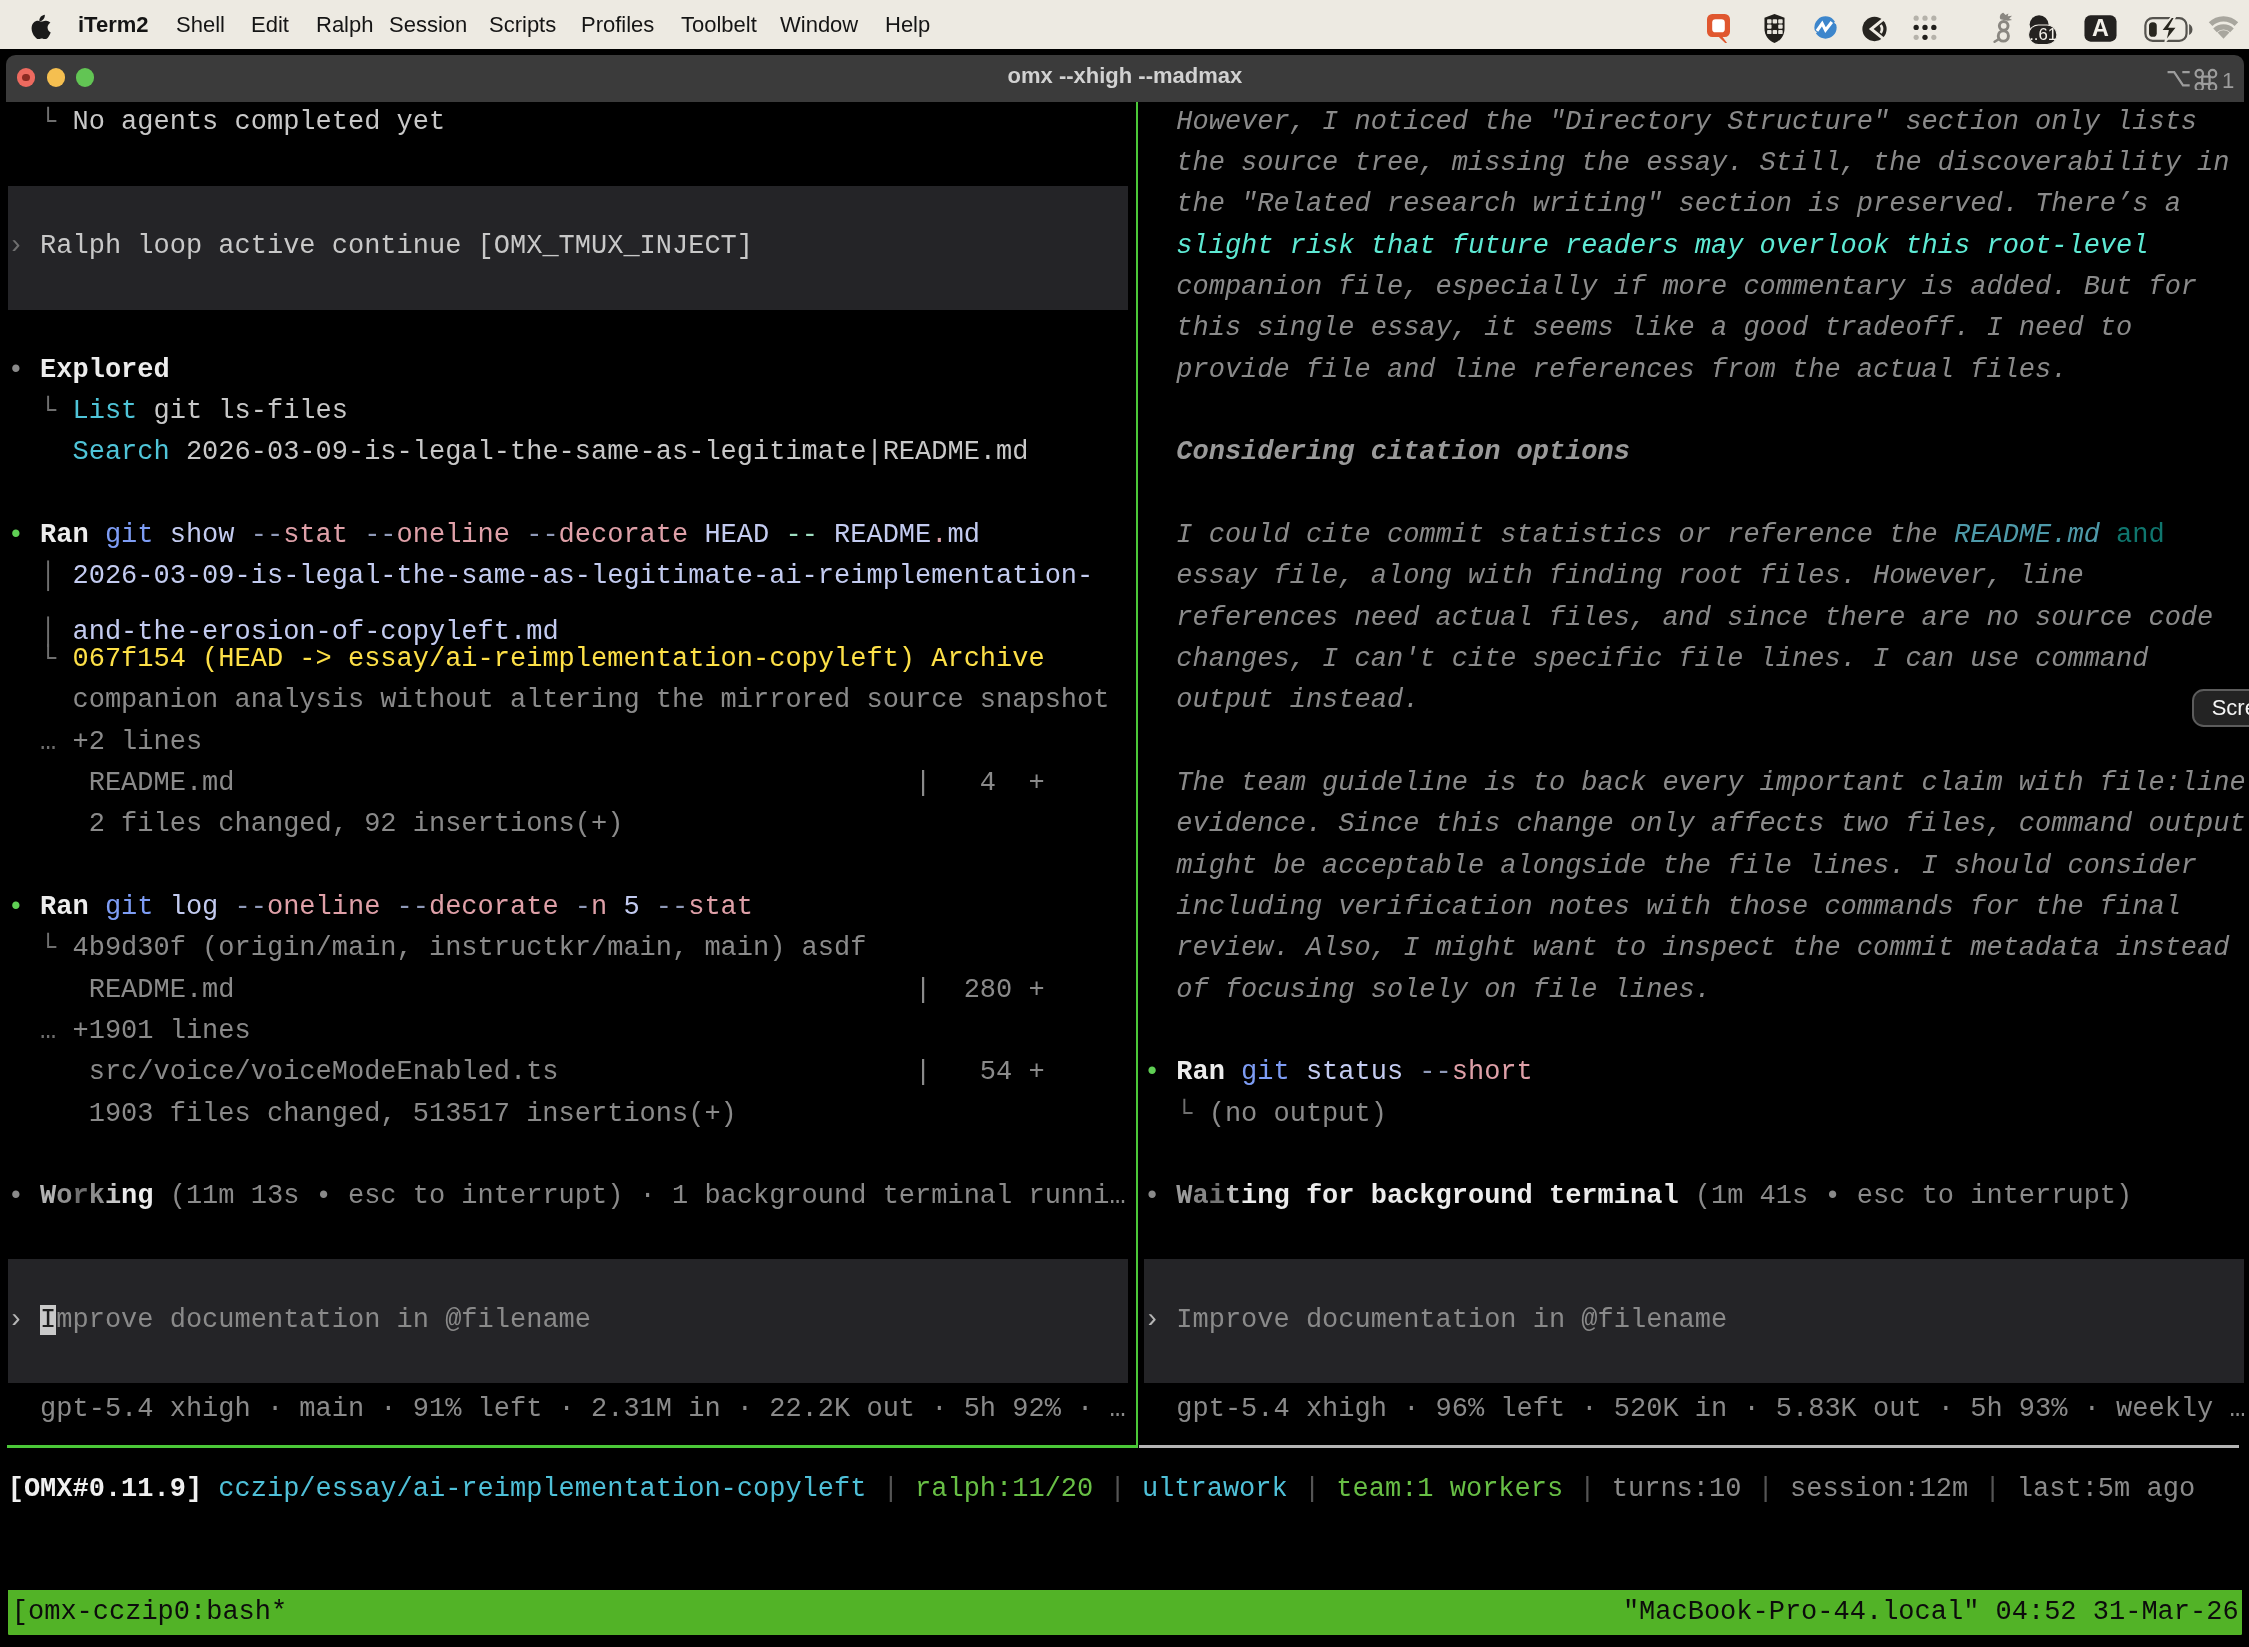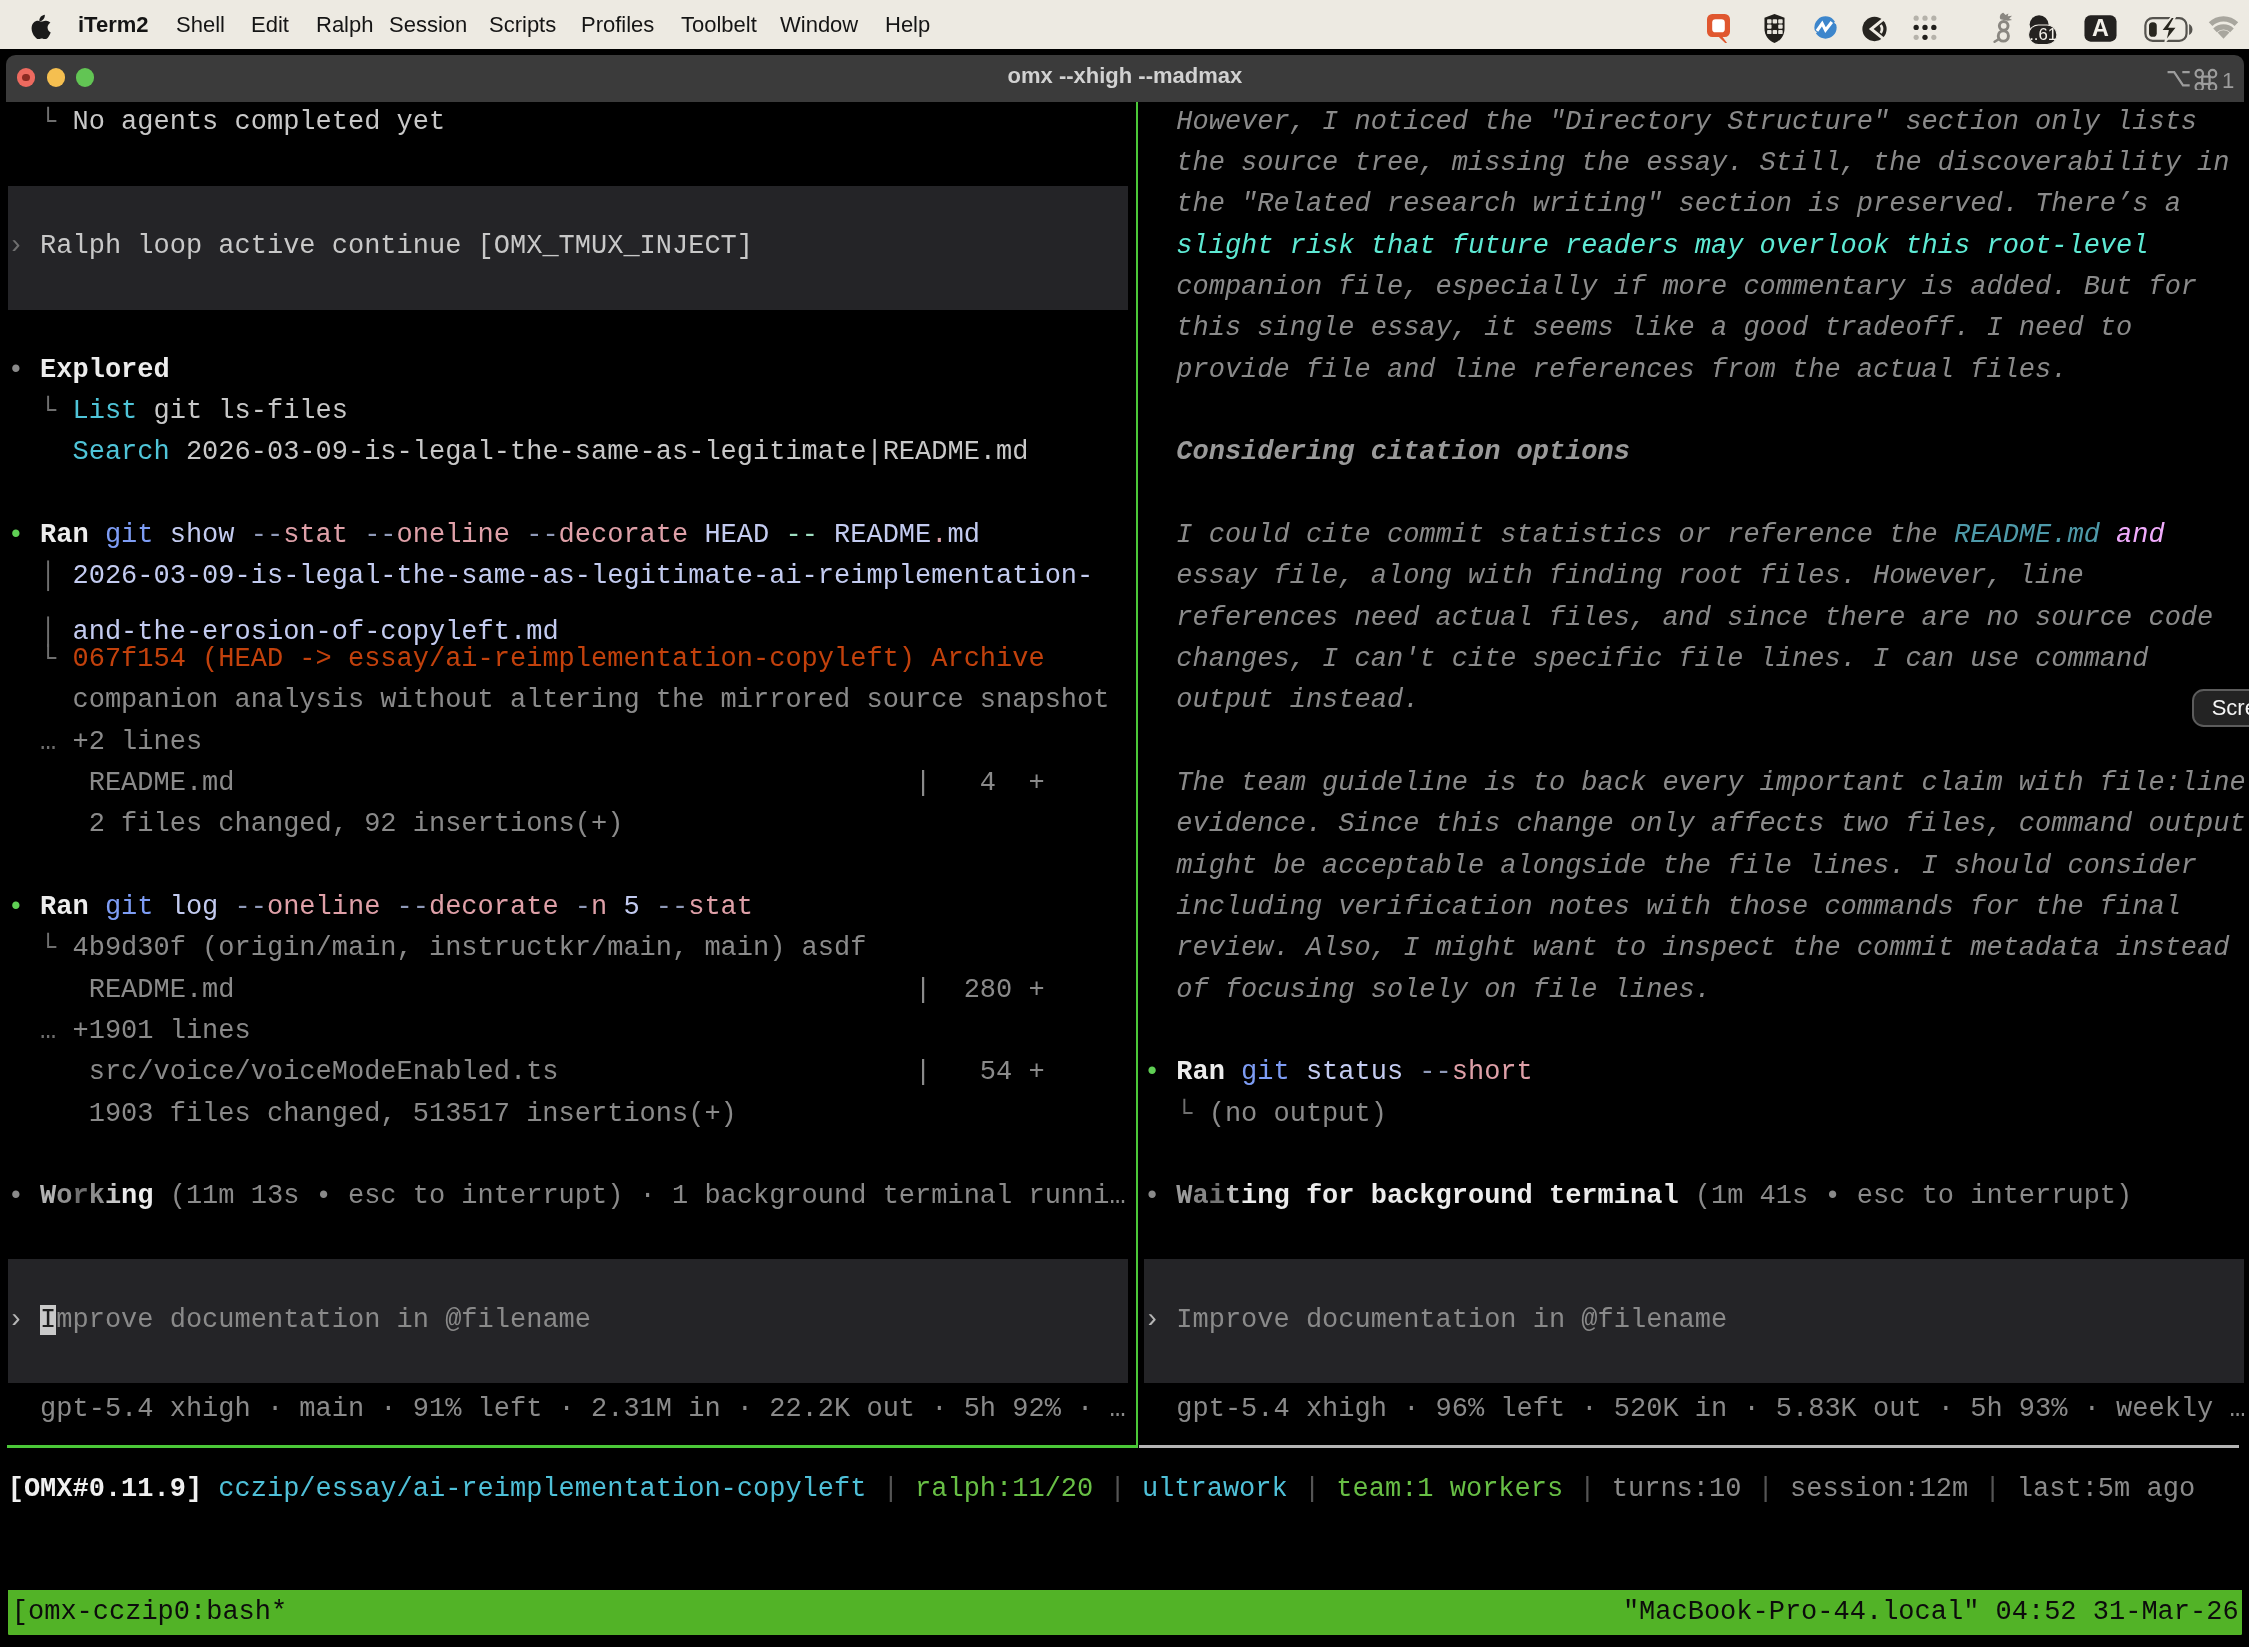--- a/index.html
+++ b/index.html
@@ -138,21 +138,21 @@
   </div>
 
 <div class="tr" style="left:1.8px;top:47px;"><span style="color:#6f6f6f">  └ </span><span style="color:#c8c8c8">No agents completed yet</span></div>
 <div class="tr" style="left:1.8px;top:171px;"><span style="color:#6f6f6f">› </span><span style="color:#c8c8c8">Ralph loop active continue [OMX_TMUX_INJECT]</span></div>
 <div class="tr" style="left:1.8px;top:295px;"><span style="color:#8a8a8a">• </span><span style="color:#ededed;font-weight:bold">Explored</span></div>
 <div class="tr" style="left:1.8px;top:336px;"><span style="color:#6f6f6f">  └ </span><span style="color:#4fc4d8">List</span><span style="color:#c8c8c8"> git ls-files</span></div>
 <div class="tr" style="left:1.8px;top:377px;"><span>    </span><span style="color:#4fc4d8">Search</span><span style="color:#c8c8c8"> 2026-03-09-is-legal-the-same-as-legitimate|README.md</span></div>
 <div class="tr" style="left:1.8px;top:460px;"><span></span><span style="color:#5fcf54">• </span><span style="color:#ededed;font-weight:bold">Ran</span><span> </span><span style="color:#7e9df5">git</span><span> </span><span style="color:#c3cbf0">show</span><span> </span><span style="color:#8f99b8">--</span><span style="color:#dfa0a8">stat</span><span> </span><span style="color:#8f99b8">--</span><span style="color:#dfa0a8">oneline</span><span> </span><span style="color:#8f99b8">--</span><span style="color:#dfa0a8">decorate</span><span> </span><span style="color:#c3cbf0">HEAD</span><span> </span><span style="color:#9fdfc2">--</span><span> </span><span style="color:#c3cbf0">README</span><span style="color:#dfa0a8">.</span><span style="color:#c3cbf0">md</span></div>
 <div class="tr" style="left:1.8px;top:501px;"><span style="color:#6f6f6f">  │ </span><span style="color:#c3cbf0">2026-03-09-is-legal-the-same-as-legitimate-ai-reimplementation-</span></div>
 <div class="tr" style="left:1.8px;top:543px;margin-top:14px;"><span style="color:#6f6f6f">  │ </span><span style="color:#c3cbf0">and-the-erosion-of-copyleft.md</span></div>
-<div class="tr" style="left:1.8px;top:584px;"><span style="color:#6f6f6f">  └ </span><span style="color:#c2410c">067f154 (HEAD -&gt; essay/ai-reimplementation-copyleft) Archive</span></div>
+<div class="tr" style="left:1.8px;top:584px;"><span style="color:#6f6f6f">  └ </span><span style="color:#fde047">067f154 (HEAD -&gt; essay/ai-reimplementation-copyleft) Archive</span></div>
 <div class="tr" style="left:1.8px;top:625px;"><span style="color:#8a8a8a">    companion analysis without altering the mirrored source snapshot</span></div>
 <div class="tr" style="left:1.8px;top:667px;"><span style="color:#6f6f6f">  … </span><span style="color:#8a8a8a">+2 lines</span></div>
 <div class="tr" style="left:1.8px;top:708px;"><span style="color:#8a8a8a">     README.md                                          |   4  +</span></div>
 <div class="tr" style="left:1.8px;top:749px;"><span style="color:#8a8a8a">     2 files changed, 92 insertions(+)</span></div>
 <div class="tr" style="left:1.8px;top:832px;"><span style="color:#5fcf54">• </span><span style="color:#ededed;font-weight:bold">Ran</span><span> </span><span style="color:#7e9df5">git</span><span> </span><span style="color:#c3cbf0">log</span><span> </span><span style="color:#8f99b8">--</span><span style="color:#dfa0a8">oneline</span><span> </span><span style="color:#8f99b8">--</span><span style="color:#dfa0a8">decorate</span><span> </span><span style="color:#8f99b8">-</span><span style="color:#dfa0a8">n</span><span> </span><span style="color:#c3cbf0">5</span><span> </span><span style="color:#8f99b8">--</span><span style="color:#dfa0a8">stat</span></div>
 <div class="tr" style="left:1.8px;top:873px;"><span style="color:#6f6f6f">  └ </span><span style="color:#8a8a8a">4b9d30f (origin/main, instructkr/main, main) asdf</span></div>
 <div class="tr" style="left:1.8px;top:915px;"><span style="color:#8a8a8a">     README.md                                          |  280 +</span></div>
 <div class="tr" style="left:1.8px;top:956px;"><span style="color:#6f6f6f">  … </span><span style="color:#8a8a8a">+1901 lines</span></div>
 <div class="tr" style="left:1.8px;top:997px;"><span style="color:#8a8a8a">     src/voice/voiceModeEnabled.ts                      |   54 +</span></div>
 <div class="tr" style="left:1.8px;top:1039px;"><span style="color:#8a8a8a">     1903 files changed, 513517 insertions(+)</span></div>
@@ -170,21 +170,21 @@
 <div class="tr" style="left:1138px;top:543px;"><span>  </span><span style="color:#8a8a8a;font-style:italic">references need actual files, and since there are no source code</span></div>
 <div class="tr" style="left:1138px;top:584px;"><span>  </span><span style="color:#8a8a8a;font-style:italic">changes, I can't cite specific file lines. I can use command</span></div>
 <div class="tr" style="left:1138px;top:625px;"><span>  </span><span style="color:#8a8a8a;font-style:italic">output instead.</span></div>
 <div class="tr" style="left:1138px;top:708px;"><span>  </span><span style="color:#8a8a8a;font-style:italic">The team guideline is to back every important claim with file:line</span></div>
 <div class="tr" style="left:1138px;top:791px;"><span>  </span><span style="color:#8a8a8a;font-style:italic">might be acceptable alongside the file lines. I should consider</span></div>
 <div class="tr" style="left:1138px;top:749px;"><span>  </span><span style="color:#8a8a8a;font-style:italic">evidence. Since this change only affects two files, command output</span></div>
 <div class="tr" style="left:1138px;top:832px;font-family:Liberation Mono, monospace;"><span>  </span><span style="color:#8a8a8a;font-style:italic">including verification notes with those commands for the final</span></div>
 <div class="tr" style="left:1138px;top:873px;"><span>  </span><span style="color:#8a8a8a;font-style:italic">review. Also, I might want to inspect the commit metadata instead</span></div>
 <div class="tr" style="left:1138px;top:915px;"><span>  </span><span style="color:#8a8a8a;font-style:italic">of focusing solely on file lines.</span></div>
 <div class="tr" style="left:1138px;top:377px;"><span>  </span><span style="color:#9a9a9a;font-weight:bold;font-style:italic">Considering citation options</span></div>
-<div class="tr" style="left:1138px;top:460px;"><span>  </span><span style="color:#8a8a8a;font-style:italic">I could cite commit statistics or reference the </span><span style="color:#4e9aaa;font-style:italic">README.md</span><span style="color:#f0abfc;font-style:italic"> and</span></div>
+<div class="tr" style="left:1138px;top:460px;"><span>  </span><span style="color:#8a8a8a;font-style:italic">I could cite commit statistics or reference the </span><span style="color:#4e9aaa;font-style:italic">README.md</span><span style="color:#0f766e;"> and</span></div>
 <div class="tr" style="left:1138px;top:997px;"><span style="color:#5fcf54">• </span><span style="color:#ededed;font-weight:bold">Ran</span><span> </span><span style="color:#7e9df5">git</span><span> </span><span style="color:#c3cbf0">status</span><span> </span><span style="color:#8f99b8">--</span><span style="color:#dfa0a8">short</span></div>
 <div class="tr" style="left:1138px;top:1039px;"><span style="color:#6f6f6f">  └ </span><span style="color:#8a8a8a">(no output)</span></div>
 <div class="tr" style="left:1138px;top:1121px;"><span style="color:#8a8a8a">• </span><span style="color:#9a9a9a;font-weight:bold">W</span><span style="color:#858585;font-weight:bold">a</span><span style="color:#757575;font-weight:bold">i</span><span style="color:#bdbdbd;font-weight:bold">t</span><span style="color:#ececec;font-weight:bold">ing for background terminal</span><span style="color:#8a8a8a"> (1m 41s • esc to interrupt)</span></div>
 <div class="tr" style="left:1138px;top:1245px;"><span style="color:#b5b5b5">› </span><span style="color:#8a8a8a">Improve documentation in @filename</span></div>
 <div class="tr" style="left:1138px;top:1334px;"><span style="color:#8a8a8a">  gpt-5.4 xhigh · 96% left · 520K in · 5.83K out · 5h 93% · weekly …</span></div>
 <div class="tr" style="left:1.8px;top:1414px"><span style="color:#f0f0f0;font-weight:bold">[OMX#0.11.9]</span><span> </span><span style="color:#4fc0d8">cczip/essay/ai-reimplementation-copyleft</span><span style="color:#555555"> | </span><span style="color:#68bf45">ralph:11/20</span><span style="color:#555555"> | </span><span style="color:#4fc0d8">ultrawork</span><span style="color:#555555"> | </span><span style="color:#68bf45">team:1 workers</span><span style="color:#555555"> | </span><span style="color:#8a8a8a">turns:10</span><span style="color:#555555"> | </span><span style="color:#8a8a8a">session:12m</span><span style="color:#555555"> | </span><span style="color:#8a8a8a">last:5m ago</span></div>
 </div>
 
 <div style="position:absolute;left:2192px;top:689px;width:81px;height:38px;background:#232323;
      border:2.2px solid #5c5c5c;border-radius:11.8px;color:#f5f5f5;font-size:22px;line-height:34px;

